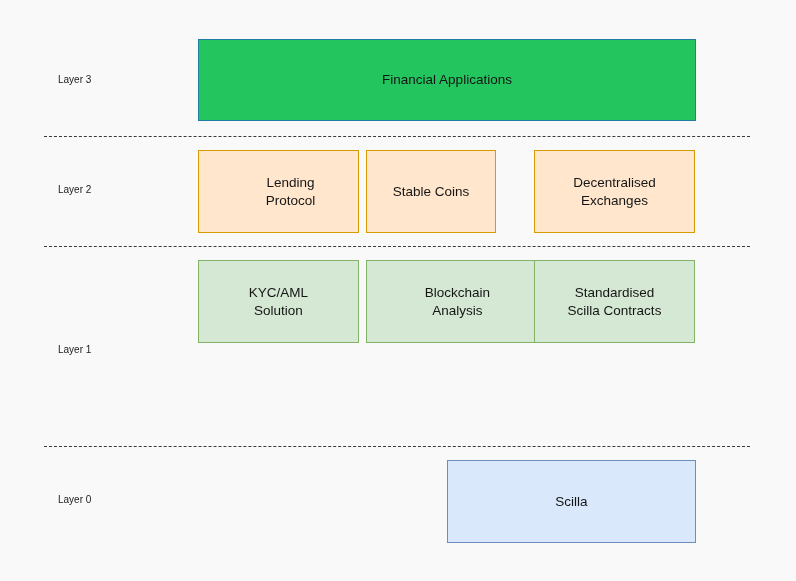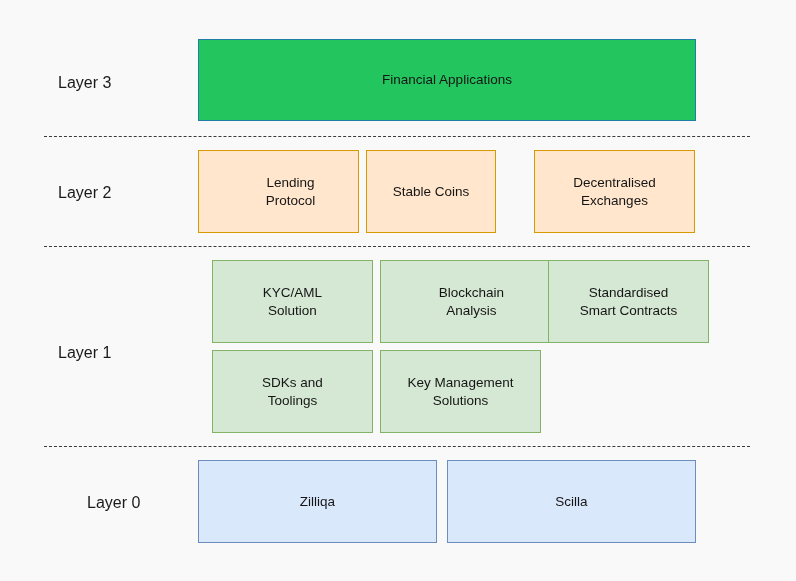--- a/index.html
+++ b/index.html
@@ -16,21 +16,21 @@
   }
   #diagram {
     position: absolute;
     inset: 0;
   }
 
   
   .layer-label {
     position: absolute;
     left: 58px;
-    font-size: 16px;
+    font-size: 10px;
     color: #1a1a1a;
     white-space: nowrap;
     line-height: 1;
   }
 
   
   .divider {
     position: absolute;
     left: 44px;
     width: 706px;
@@ -57,21 +57,20 @@
     background: #22c55e;
     border-color: #1f7da6;
   }
   .node.orange {
     background: #ffe6cc;
     border-color: #d79b00;
   }
   .node.green {
     background: #d5e8d4;
     border-color: #82b366;
-    margin-left: 14px;
   }
   .node.blue-base {
     background: #dae8fc;
     border-color: #6c8ebf;
   }
 </style>
 </head>
 <body>
 
 <div id="diagram">
@@ -85,21 +84,16 @@
 Protocol</div>
     <div class="node orange" style="left: 366px; top: 150px; width: 130px; height: 83px;">Stable Coins</div>
     <div class="node orange" style="left: 534px; top: 150px; width: 161px; height: 83px;">Decentralised
 Exchanges</div>
     <div class="layer-label" style="top: 345px;">Layer 1</div>
     <div class="node green" style="left: 198px; top: 260px; width: 161px; height: 83px;">KYC/AML
 Solution</div>
     <div class="node green" style="left: 366px; top: 260px; width: 183px; height: 83px;">Blockchain
 Analysis</div>
     <div class="node green" style="left: 534px; top: 260px; width: 161px; height: 83px;">Standardised
-Smart Contracts</div>
-    <div class="node green" style="left: 198px; top: 350px; width: 161px; height: 83px;">SDKs and
-Toolings</div>
-    <div class="node green" style="left: 366px; top: 350px; width: 161px; height: 83px;">Key Management
-Solutions</div>
-    <div class="layer-label" style="top: 495px; margin-left: 29px;">Layer 0</div>
-    <div class="node blue-base" style="left: 198px; top: 460px; width: 239px; height: 83px;">Zilliqa</div>
+Scilla Contracts</div>
+    <div class="layer-label" style="top: 495px;">Layer 0</div>
     <div class="node blue-base" style="left: 447px; top: 460px; width: 249px; height: 83px;">Scilla</div>
   </div>
 
 </body></html>

